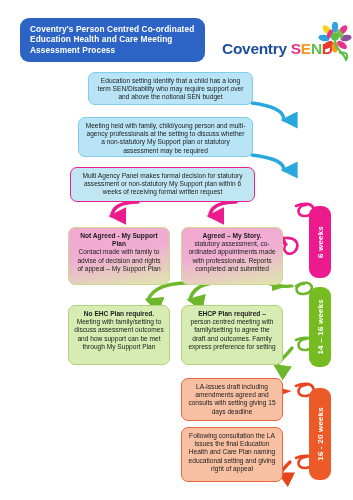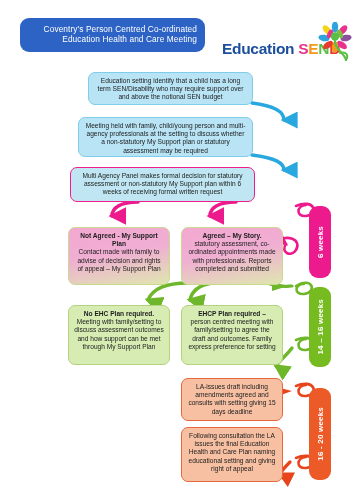--- a/index.html
+++ b/index.html
@@ -12,22 +12,22 @@
   #stage{position:relative;width:353px;height:500px;}
 
   
   .title-box{
     position:absolute;left:20px;top:18px;width:185px;
     background:#2c63c4;border-radius:9px;
     padding:6px 8px 7px 10px;
     box-sizing:border-box;
   }
   .title-box .line{
-    color:#ffffff;font-weight:normal;font-size:8.3px;line-height:10.4px;
-    letter-spacing:.1px;white-space:nowrap;text-align:right;
+    color:#ffffff;font-weight:bold;font-size:8.3px;line-height:10.4px;
+    letter-spacing:.1px;white-space:nowrap;
   }
 
   .logo{position:absolute;left:222px;top:34px;width:128px;height:34px;}
   .logo-text{position:absolute;left:0;top:6px;font-size:15.5px;font-weight:bold;letter-spacing:-.3px;}
   .logo-text .cov{color:#1b4f9c;}
   .logo-text .s{color:#e8328c;}
   .logo-text .e{color:#f49a1a;}
   .logo-text .n{color:#5bbf46;}
   .logo-text .d{color:#e83a2e;}
   .flower{position:absolute;left:96px;top:-12px;width:34px;height:44px;}
@@ -66,24 +66,25 @@
   svg.arrows{position:absolute;left:0;top:0;width:353px;height:500px;pointer-events:none;}
 </style>
 </head>
 <body>
 
 <div id="stage">
 
   <div class="title-box">
     <div class="line">Coventry's Person Centred Co-ordinated</div>
     <div class="line">Education Health and Care Meeting</div>
+    <div class="line">Assessment Process</div>
   </div>
 
   <div class="logo">
-    <div class="logo-text"><span class="cov">Education</span><span>&nbsp;</span><span class="s">S</span><span class="e">E</span><span class="n">N</span><span class="d">D</span>
+    <div class="logo-text"><span class="cov">Coventry</span><span>&nbsp;</span><span class="s">S</span><span class="e">E</span><span class="n">N</span><span class="d">D</span>
     </div>
     <svg class="flower" viewBox="0 0 34 44">
       <g>
         <ellipse cx="17" cy="5" rx="3.2" ry="5.6" fill="#2fa3dc"></ellipse>
         <ellipse cx="25" cy="8" rx="3.2" ry="5.6" fill="#e8328c" transform="rotate(40 25 8)"></ellipse>
         <ellipse cx="28" cy="16" rx="3.2" ry="5.6" fill="#8d4fa0" transform="rotate(80 28 16)"></ellipse>
         <ellipse cx="24" cy="23" rx="3.2" ry="5.6" fill="#e8328c" transform="rotate(125 24 23)"></ellipse>
         <ellipse cx="17" cy="25" rx="3.2" ry="5.6" fill="#f49a1a"></ellipse>
         <ellipse cx="10" cy="23" rx="3.2" ry="5.6" fill="#e83a2e" transform="rotate(55 10 23)"></ellipse>
         <ellipse cx="6" cy="16" rx="3.2" ry="5.6" fill="#2fa3dc" transform="rotate(100 6 16)"></ellipse>

